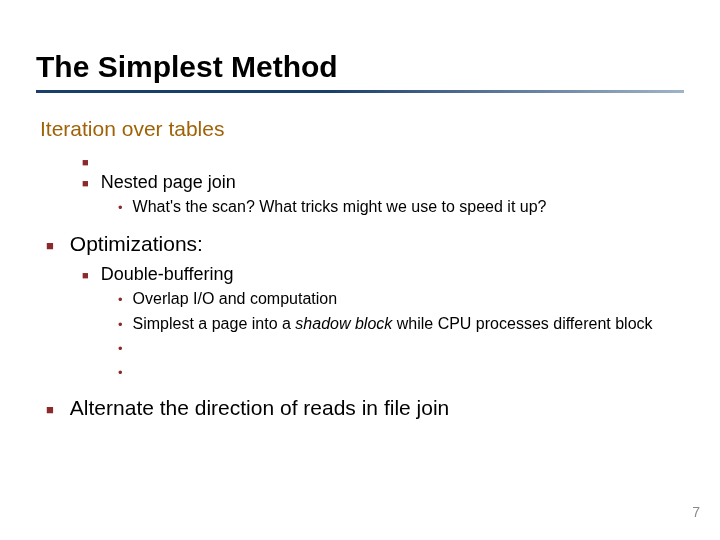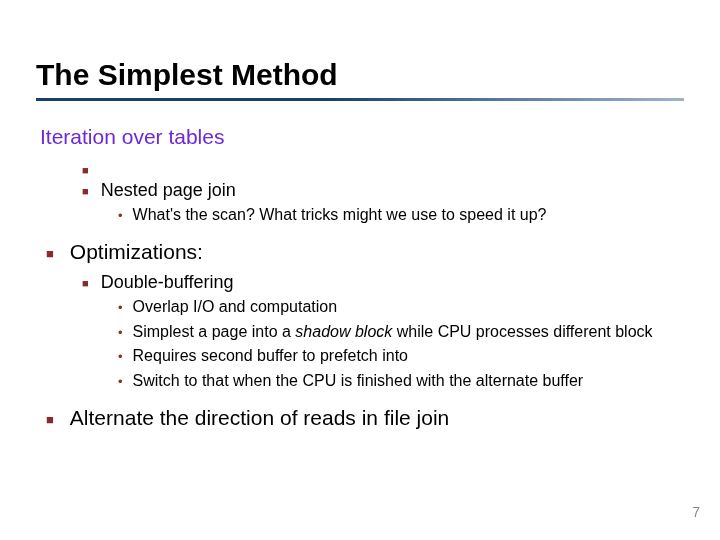--- a/index.html
+++ b/index.html
@@ -1,20 +1,20 @@
 <!DOCTYPE html>
 <html><head>
 <meta charset="utf-8">
 <style>
   * { margin: 0; padding: 0; box-sizing: border-box; }
   html, body { width: 720px; height: 540px; background: #fff; font-family: Arial, Helvetica, sans-serif; color: #000; }
   .slide { position: relative; width: 720px; height: 540px; padding: 50px 36px 0 36px; }
-  .title { font-size: 30px; font-weight: bold; color: #000; margin-bottom: 6px; margin-top: 8px; }
+  .title { font-size: 30px; font-weight: bold; color: #000; margin-bottom: 6px; }
   .title-rule { height: 3px; background: linear-gradient(to right, #1a3f6b 0%, #1a3f6b 45%, #9fb4c9 100%); margin-bottom: 24px; }
-  .lvl0 { font-size: 21px; color: #6d28d9; margin: 4px 0 10px 4px; }
+  .lvl0 { font-size: 21px; color: #a16207; margin: 4px 0 10px 4px; }
   .lvl1-wrap { margin-left: 46px; }
   .lvl1 { font-size: 18px; color: #000; margin: 4px 0; display: flex; align-items: flex-start; }
   .sq { color: #8a2a2a; font-size: 11px; margin-right: 12px; margin-top: 5px; flex-shrink: 0; }
   .lvl2-wrap { margin-left: 82px; }
   .lvl2 { font-size: 16px; color: #000; margin: 4px 0; display: flex; align-items: flex-start; line-height: 1.3; }
   .dot { color: #8a2a2a; font-size: 13px; margin-right: 10px; margin-top: 3px; flex-shrink: 0; }
   .lvl0b-wrap { margin-left: 10px; }
   .lvl0b { font-size: 21px; color: #000; margin: 14px 0 8px 0; display: flex; align-items: flex-start; }
   .sq0 { color: #8a2a2a; font-size: 13px; margin-right: 16px; margin-top: 6px; flex-shrink: 0; }
   em.shadow { }
@@ -66,25 +66,23 @@
       <span>Overlap I/O and computation</span>
     </div>
     <div class="lvl2">
       <span class="dot">•</span>
       <span>
         <span>Simplest a page into a </span><em class="shadow">shadow block</em><span> while CPU processes different block</span>
       </span>
     </div>
     <div class="lvl2">
       <span class="dot">•</span>
-      <span>Requires second buffer to prefetch into</span>
     </div>
     <div class="lvl2">
       <span class="dot">•</span>
-      <span>Switch to that when the CPU is finished with the alternate buffer</span>
     </div>
   </div>
 
   <div class="lvl0b-wrap">
     <div class="lvl0b">
       <span class="sq0">■</span>
       <span>Alternate the direction of reads in file join</span>
     </div>
   </div>
 

